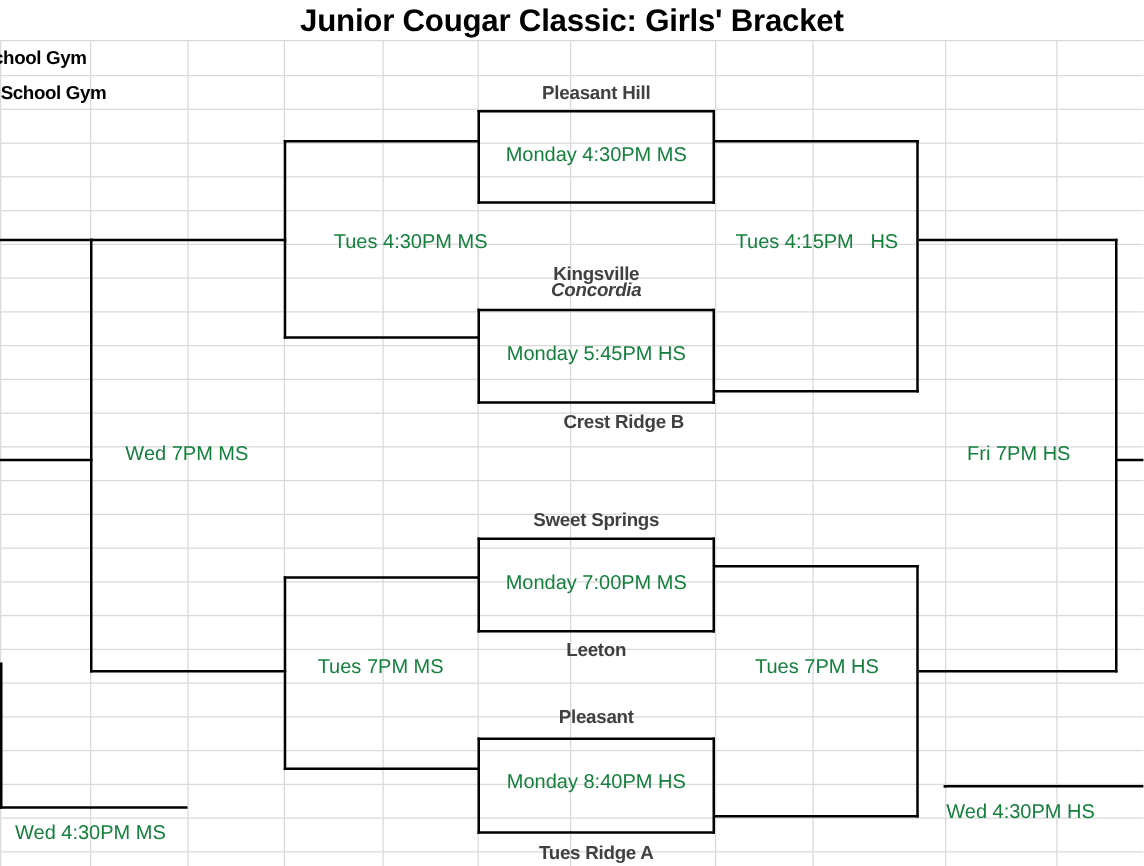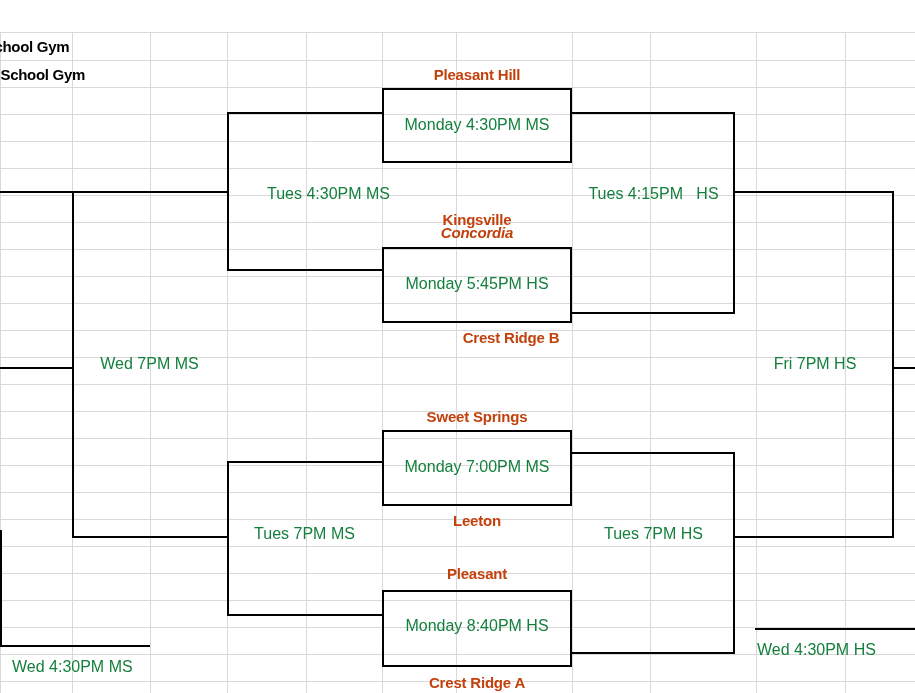--- a/index.html
+++ b/index.html
@@ -44,21 +44,21 @@
     font-stretch:condensed;
     color:#000;
     white-space:nowrap;
     letter-spacing:-0.3px;
   }
   .team{
     position:absolute;
     font-size:15px;
     font-weight:bold;
     font-stretch:condensed;
-    color:#c2410c;
+    color:#404040;
     white-space:nowrap;
     text-align:center;
     letter-spacing:-0.2px;
   }
   .slot{
     position:absolute;
     font-size:16px;
     font-weight:normal;
     color:#15803d;
     white-space:pre;
@@ -103,20 +103,21 @@
       <div class="gridline v" style="left: 227px; top: 32px; height: 661px;"></div>
       <div class="gridline v" style="left: 306px; top: 32px; height: 661px;"></div>
       <div class="gridline v" style="left: 382px; top: 32px; height: 661px;"></div>
       <div class="gridline v" style="left: 456px; top: 32px; height: 661px;"></div>
       <div class="gridline v" style="left: 572px; top: 32px; height: 661px;"></div>
       <div class="gridline v" style="left: 650px; top: 32px; height: 661px;"></div>
       <div class="gridline v" style="left: 756px; top: 32px; height: 661px;"></div>
       <div class="gridline v" style="left: 845px; top: 32px; height: 661px;"></div>
     </div>
 
+  <div class="title" style="top:2px;">Junior Cougar Classic: Girls' Bracket</div>
 
   <div class="legend" style="left:-28px;top:38px;">h School Gym</div>
   <div class="legend" style="left:-28px;top:66px;">ldle School Gym</div>
 
   <div id="lines">
       <div class="bl h" style="left: 382px; top: 88px; width: 190px;"></div>
       <div class="bl h" style="left: 382px; top: 161px; width: 190px;"></div>
       <div class="bl v" style="left: 382px; top: 88px; height: 75px;"></div>
       <div class="bl v" style="left: 570px; top: 88px; height: 75px;"></div>
       <div class="bl h" style="left: 382px; top: 247px; width: 190px;"></div>
@@ -154,25 +155,25 @@
       <div class="bl v" style="left: 0px; top: 530px; height: 117px;"></div>
       <div class="bl h" style="left: 755px; top: 628px; width: 160px;"></div>
       <div class="bl v" style="left: 755px; top: 628px; height: 2px;"></div>
       <div class="bl h" style="left: 0px; top: 367px; width: 74px;"></div>
       <div class="bl h" style="left: 0px; top: 191px; width: 74px;"></div>
     </div>
 
   <div class="team" style="left:382px;top:66px;width:190px;">Pleasant Hill</div>
   <div class="team" style="left:382px;top:171px;width:190px;margin-top:40px;">Kingsville</div>
   <div class="team" style="left:382px;top:224px;width:190px;font-style:italic;">Concordia</div>
-  <div class="team" style="left:398px;top:329px;width:190px;padding-left:18px;">Crest Ridge B</div>
+  <div class="team" style="left:386px;top:329px;width:190px;padding-left:18px;">Crest Ridge B</div>
   <div class="team" style="left:382px;top:408px;width:190px;">Sweet Springs</div>
   <div class="team" style="left:382px;top:512px;width:190px;">Leeton</div>
   <div class="team" style="left:382px;top:565px;width:190px;">Pleasant</div>
-  <div class="team" style="left:382px;top:674px;width:190px;">Crest Ridge A</div>
+  <div class="team" style="left:382px;top:674px;width:190px;">Tues Ridge A</div>
 
   <div class="slot" style="left:382px;top:116px;width:190px;">Monday 4:30PM MS</div>
   <div class="slot" style="left:382px;top:275px;width:190px;">Monday 5:45PM HS</div>
   <div class="slot" style="left:382px;top:458px;width:190px;">Monday 7:00PM MS</div>
   <div class="slot" style="left:382px;top:617px;width:190px;">Monday 8:40PM HS</div>
 
   <div class="slot" style="left:572px;top:185px;width:163px;">Tues 4:15PM   HS</div>
   <div class="slot" style="left:572px;top:525px;width:163px;">Tues 7PM HS</div>
 
   <div class="slot" style="left:227px;top:185px;width:155px;padding-left:24px;">Tues 4:30PM MS</div>

